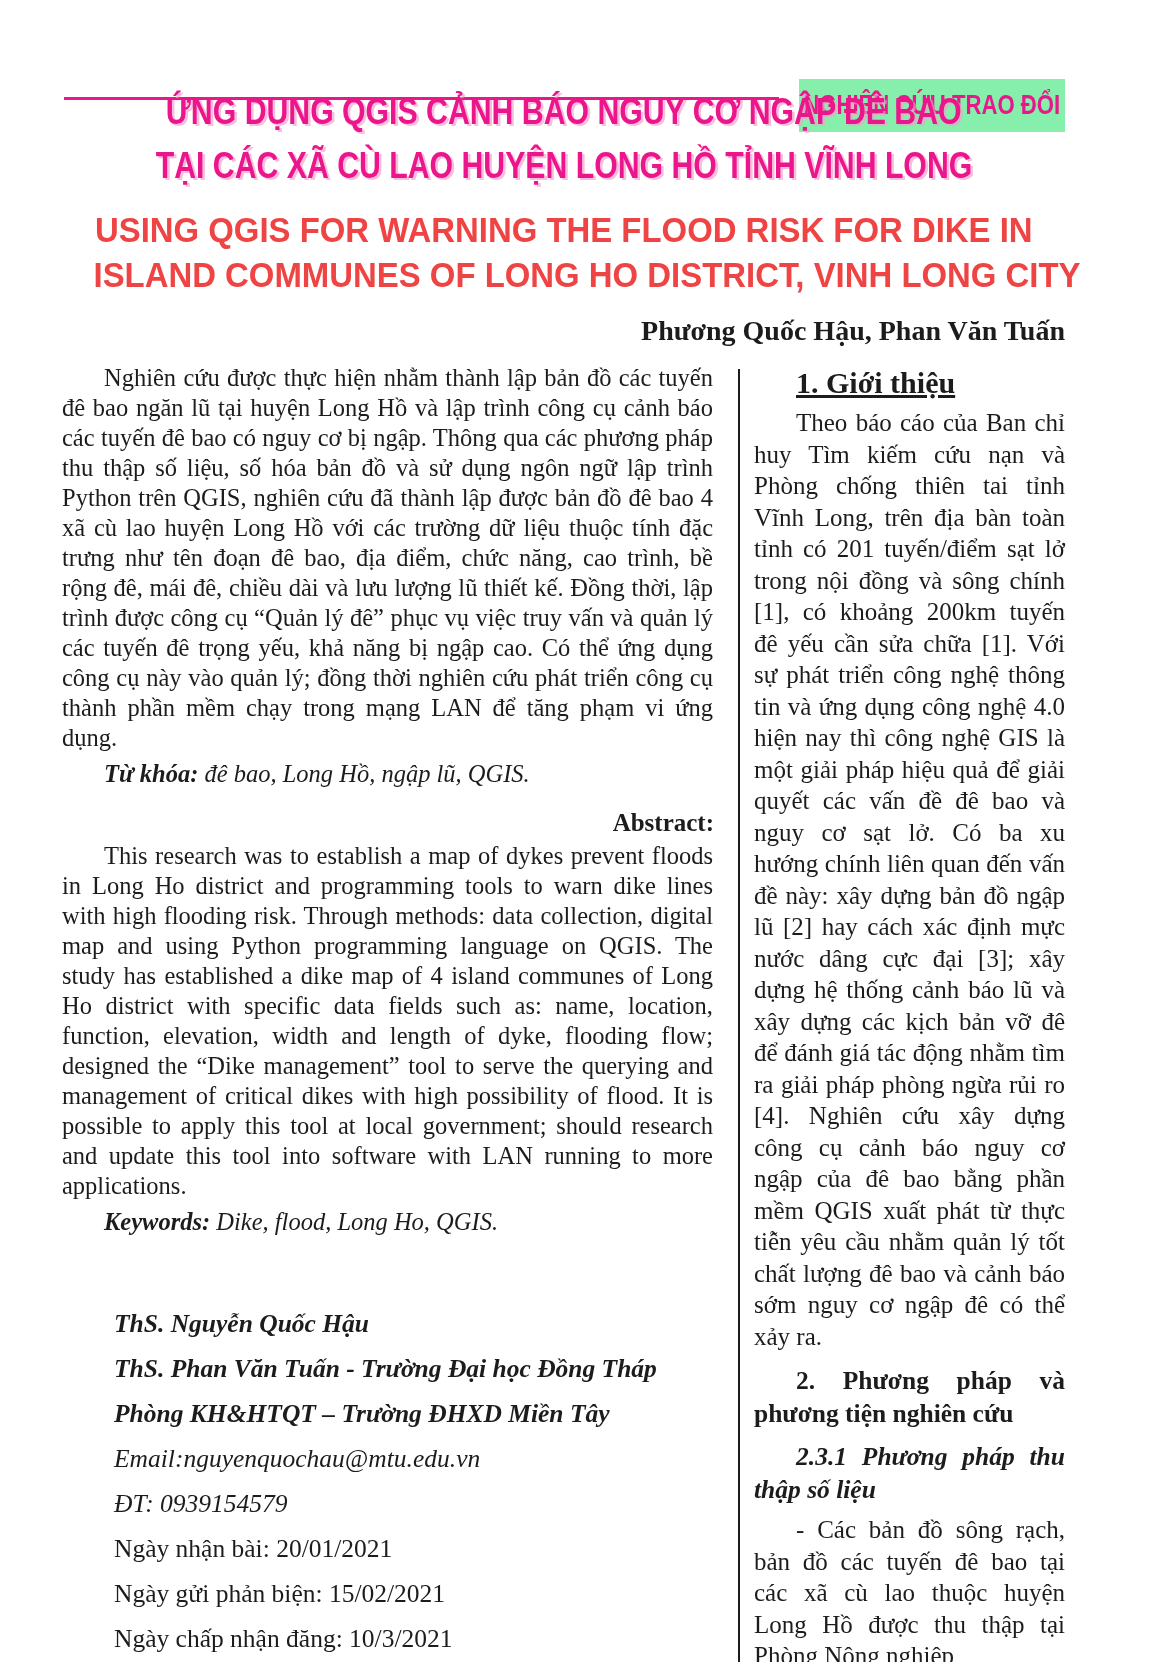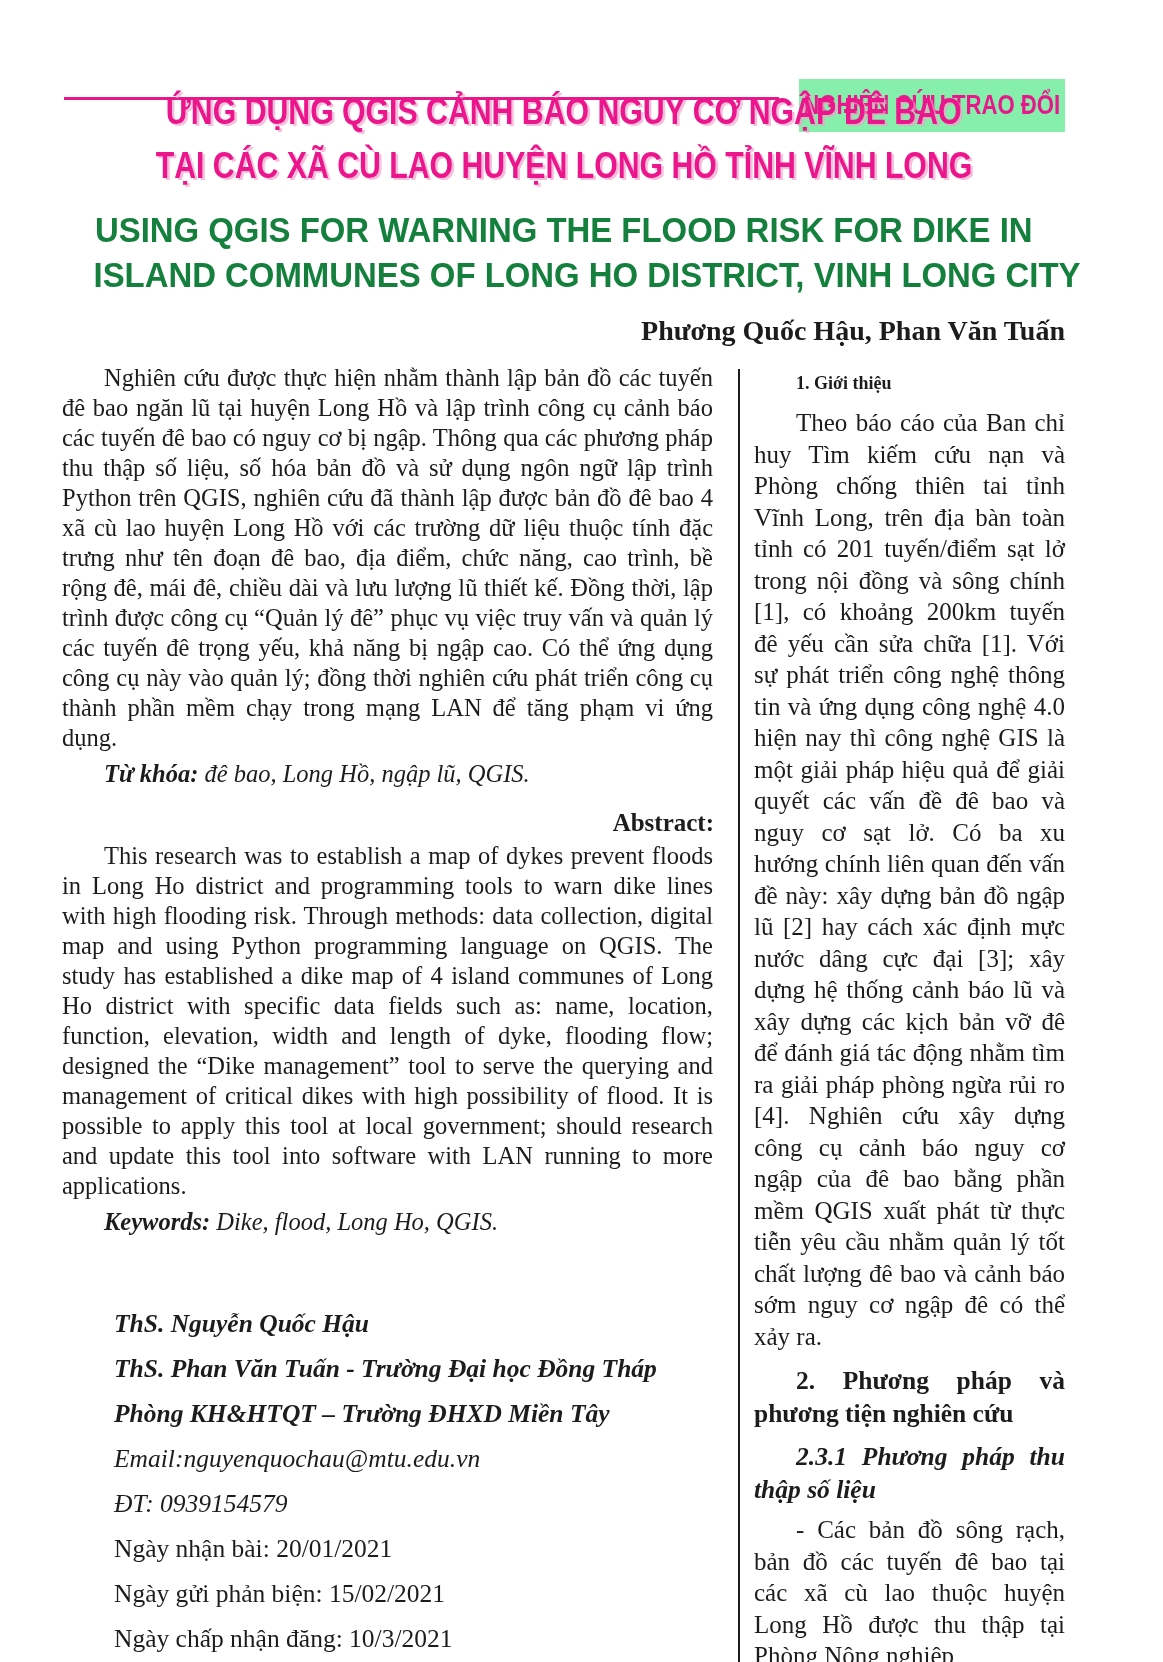--- a/index.html
+++ b/index.html
@@ -48,21 +48,21 @@
   }
   .title-vi .squeeze, .title-en .squeeze {
     display: inline-block; transform: scaleX(0.84); transform-origin: center;
     white-space: nowrap;
   }
   .title-en {
     margin-top: 14px;
     text-align: center;
     font-family: "Liberation Sans", "DejaVu Sans", sans-serif;
     font-weight: 700; font-size: 35px; line-height: 45px;
-    color: #15803d;
+    color: #ef4444;
   }
   .title-en .squeeze { transform: scaleX(0.94); }
 
   .authors {
     margin-top: 18px;
     text-align: right;
     font-weight: 700; font-size: 28px;
   }
 
   
@@ -85,22 +85,22 @@
   .info-line { font-size: 25.5px; line-height: 45px; }
   .bold-italic { font-weight: 700; font-style: italic; }
   .italic { font-style: italic; }
 
   
   .rc-para {
     text-align: justify; font-size: 25px; line-height: 31.5px;
     text-indent: 42px; margin: 0;
   }
   .rc-h1 {
-    font-weight: 700; font-size: 18px; line-height: 32px;
-    text-indent: 42px; margin: 6px 0 8px 0; text-align: justify;
+    font-weight: 700; font-size: 30px; line-height: 32px;
+    text-indent: 42px; margin: 6px 0 8px 0; text-align: justify; text-decoration: underline;
   }
   .rc-h2 {
     font-weight: 700; font-size: 25.5px; line-height: 33px;
     text-indent: 42px; margin: 12px 0 8px 0; text-align: justify;
   }
   .rc-h3 {
     font-weight: 700; font-style: italic; font-size: 25.5px; line-height: 33px;
     text-indent: 42px; margin: 10px 0 8px 0; text-align: justify;
   }
 </style>

